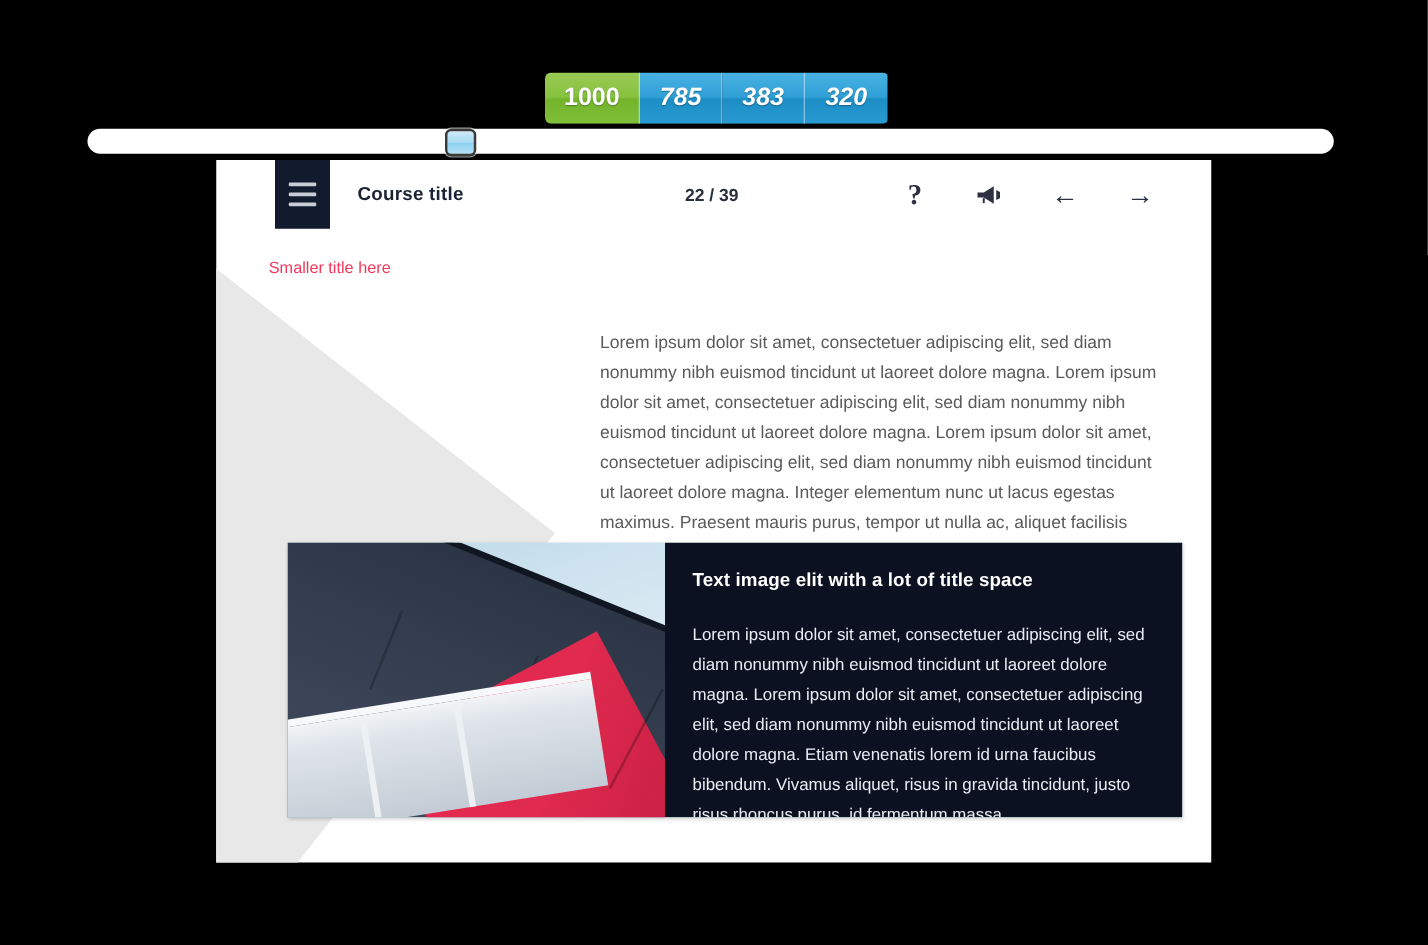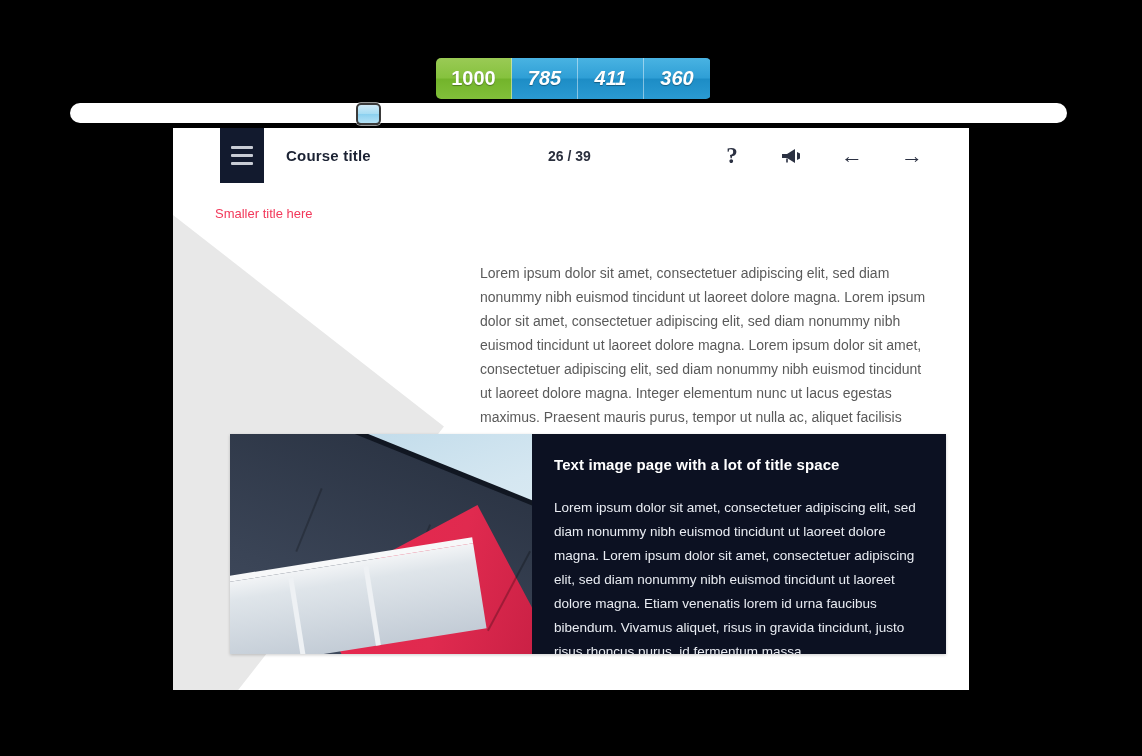--- a/index.html
+++ b/index.html
@@ -318,39 +318,39 @@
     color: #e9ecf2;
     margin: 0;
   }
 </style>
 </head>
 <body>
 
 <div class="segment-bar">
   <div class="segment green">1000</div>
   <div class="segment blue">785</div>
-  <div class="segment blue">411</div>
-  <div class="segment blue">360</div>
+  <div class="segment blue">383</div>
+  <div class="segment blue">320</div>
 </div>
 
 <div class="slider-track"></div>
 <div class="slider-handle"></div>
 
 <div class="viewer">
 
   <div class="diag-band"></div>
 
   <div class="toolbar">
     <div class="hamburger">
       <span></span>
         <span></span>
         <span></span>
     </div>
     <div class="course-title">Course title</div>
-    <div class="page-count">26 / 39</div>
+    <div class="page-count">22 / 39</div>
     <div class="tool-icons">
       <div class="tool-icon help">?</div>
       <div class="tool-icon">
         <svg width="24" height="20" viewBox="0 0 24 20">
           <path d="M15 3 L7 8 L2 8 L2 12 L7 12 L15 17 Z" fill="#2b3142"></path>
           <path d="M17 6 L17 14 L20 12.5 L20 7.5 Z" fill="#2b3142"></path>
           <rect x="6.2" y="12.5" width="1.6" height="4" fill="#2b3142"></rect>
         </svg>
       </div>
       <div class="tool-icon arrow">←</div>
@@ -376,19 +376,19 @@
         <div class="panel-seam" style="left:78px; top:52px; height:68px; transform:rotate(22deg);"></div>
         <div class="panel-seam" style="left:186px; top:88px; height:70px; transform:rotate(22deg);"></div>
         <div class="red-building"></div>
         <div class="red-seam"></div>
         <div class="window-band">
           <div class="window-mullion" style="left:92px;"></div>
           <div class="window-mullion" style="left:168px;"></div>
         </div>
       </div>
       <div class="dark-card">
-        <h2 class="card-title">Text image page with a lot of title space</h2>
+        <h2 class="card-title">Text image elit with a lot of title space</h2>
         <p class="card-text">Lorem ipsum dolor sit amet, consectetuer adipiscing elit, sed diam nonummy nibh euismod tincidunt ut laoreet dolore magna. Lorem ipsum dolor sit amet, consectetuer adipiscing elit, sed diam nonummy nibh euismod tincidunt ut laoreet dolore magna. Etiam venenatis lorem id urna faucibus bibendum. Vivamus aliquet, risus in gravida tincidunt, justo risus rhoncus purus, id fermentum massa</p>
       </div>
     </div>
 
   </div>
 </div>
 
 </body></html>

